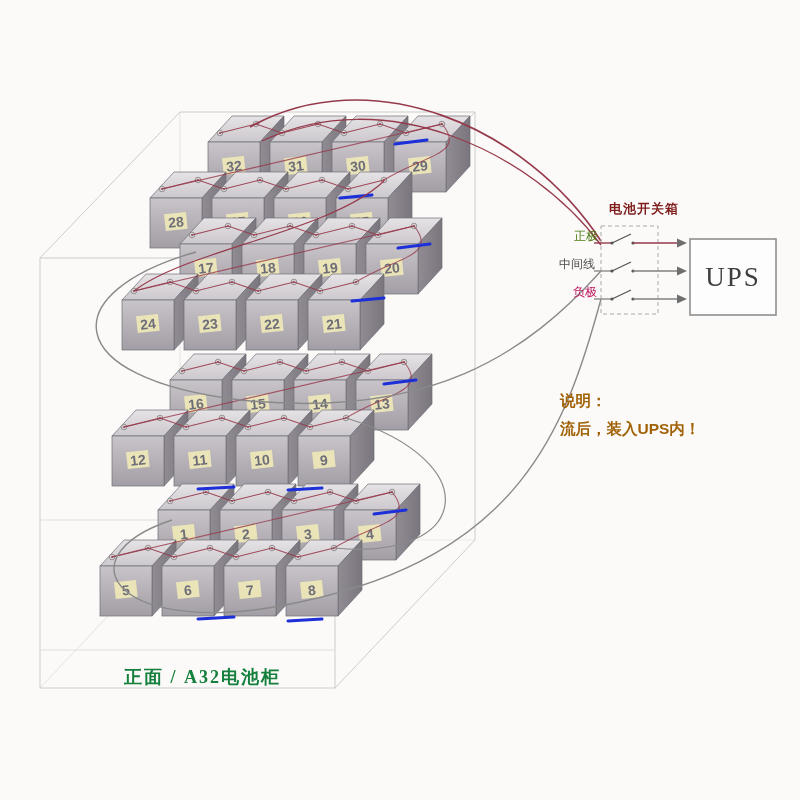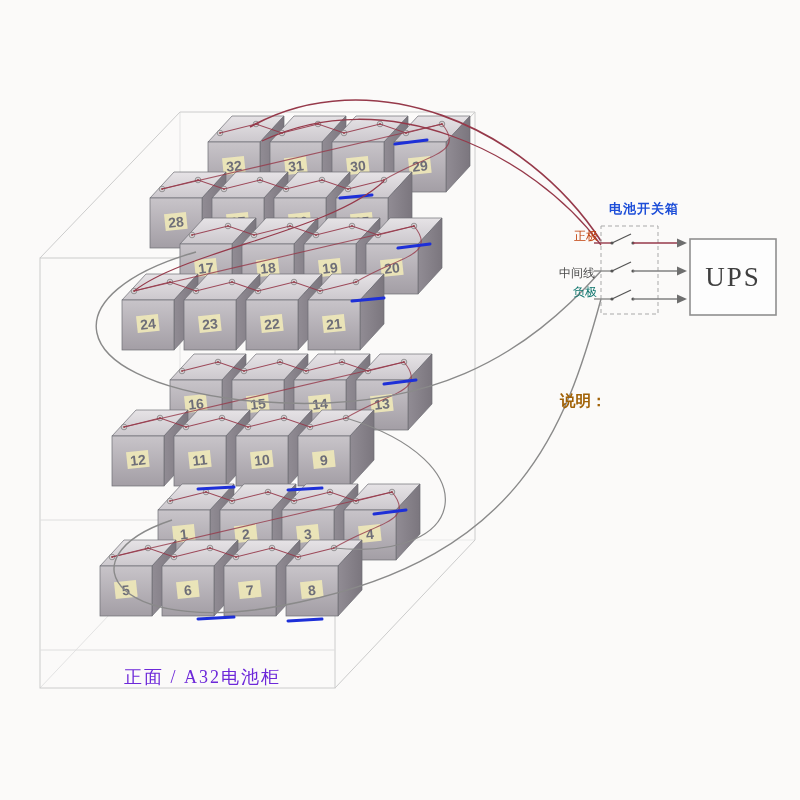--- a/index.html
+++ b/index.html
@@ -2,32 +2,32 @@
 <html><head>
 <meta charset="utf-8">
 <style>
   html,body{margin:0;padding:0;background:#ffffff;}
   .stage{
     position:relative;width:800px;height:800px;background:#fbfaf9;
     font-family:"Liberation Sans",sans-serif;overflow:hidden;
   }
   .stage svg{position:absolute;left:0;top:0;font-family:"Liberation Sans",sans-serif;}
   .ov{position:absolute;white-space:nowrap;}
-  .lbl-switch{left:596px;top:200px;font-size:13px;font-weight:bold;color:#1d4ed8;letter-spacing:1px;padding-left:13px;}
-  .lbl-pos{left:574px;top:228px;font-size:12px;color:#c2410c;}
-  .lbl-mid{left:559px;top:265px;font-size:12px;color:#4a4a4a;}
-  .lbl-neg{left:573px;top:284px;font-size:12px;color:#0f766e;}
+  .lbl-switch{left:596px;top:200px;font-size:13px;font-weight:bold;color:#7f1d1d;letter-spacing:1px;padding-left:13px;}
+  .lbl-pos{left:574px;top:228px;font-size:12px;color:#4d7c0f;}
+  .lbl-mid{left:559px;top:256px;font-size:12px;color:#4a4a4a;}
+  .lbl-neg{left:573px;top:284px;font-size:12px;color:#be185d;}
   .ups-text{
     left:690px;top:239px;width:86px;height:76px;display:flex;align-items:center;justify-content:center;
     font-family:"Liberation Serif",serif;font-size:27px;color:#3f3f3f;letter-spacing:2px;text-align:right;
   }
   .note{left:560px;top:387px;width:238px;font-size:15.5px;line-height:28px;font-weight:600;color:#a16207;white-space:normal;}
   .note-line{height:28px;}
   .caption{
-    left:124px;top:665px;font-size:18px;font-weight:normal;color:#6d28d9;
+    left:124px;top:665px;font-size:18px;font-weight:bold;color:#15803d;
     letter-spacing:2px;font-family:"Liberation Serif",serif;
   }
 </style>
 </head>
 <body>
 
 <div class="stage">
   <svg id="scene" width="800" height="800" viewBox="0 0 800 800">
       <defs>
         <linearGradient id="gFront" x1="0" y1="0" x2="0" y2="1">
@@ -532,16 +532,17 @@
     </svg>
 
   <div class="ov lbl-switch">电池开关箱</div>
   <div class="ov lbl-pos">正极</div>
   <div class="ov lbl-mid">中间线</div>
   <div class="ov lbl-neg">负极</div>
   <div class="ov ups-text">UPS</div>
 
   <div class="ov note">
     <div class="note-line">说明：</div>
+    <div class="note-line">流后，装入UPS内！</div>
   </div>
 
   <div class="ov caption">正面 / A32电池柜</div>
 </div>
 
 </body></html>

